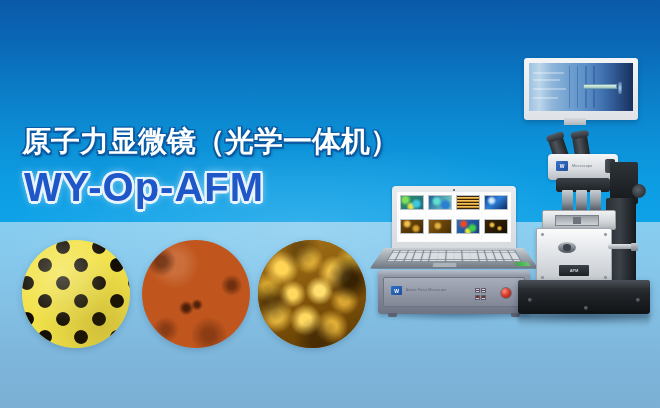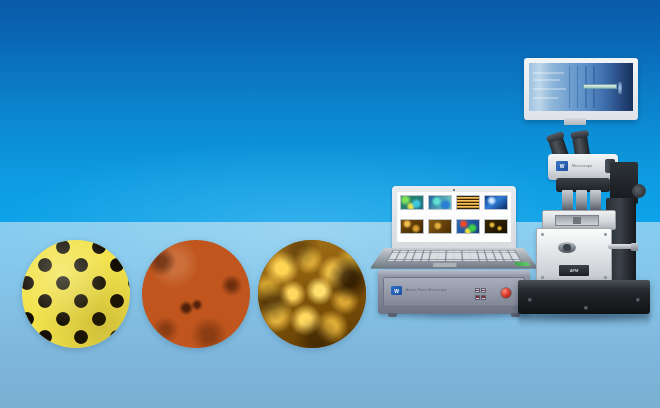--- a/index.html
+++ b/index.html
@@ -693,21 +693,23 @@
 </style>
 </head>
 <body>
 
 <div id="banner">
 
   <div class="bg-top"></div>
   <div class="bg-bottom"></div>
   <div class="bg-haze"></div>
 
-
+  <div class="headline">原子力显微镜（光学一体机）</div>
+
+  <div class="model">WY-Op-AFM</div>
 
   <div class="sample" id="sample-0">
     <div class="dots-field"></div>
     <div class="dots-shade"></div>
   </div>
 
   <div class="sample" id="sample-1">
     <div class="spiral-field"></div>
     <div class="spiral-dark"></div>
   </div>

